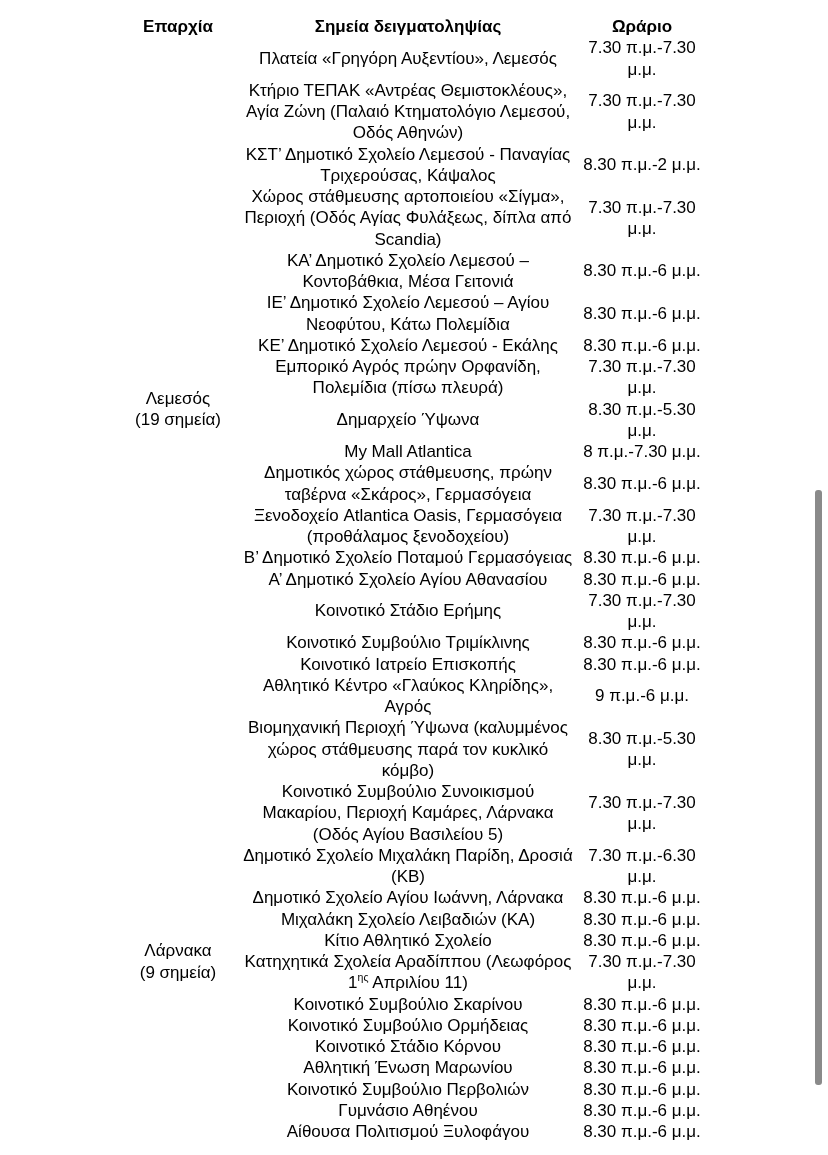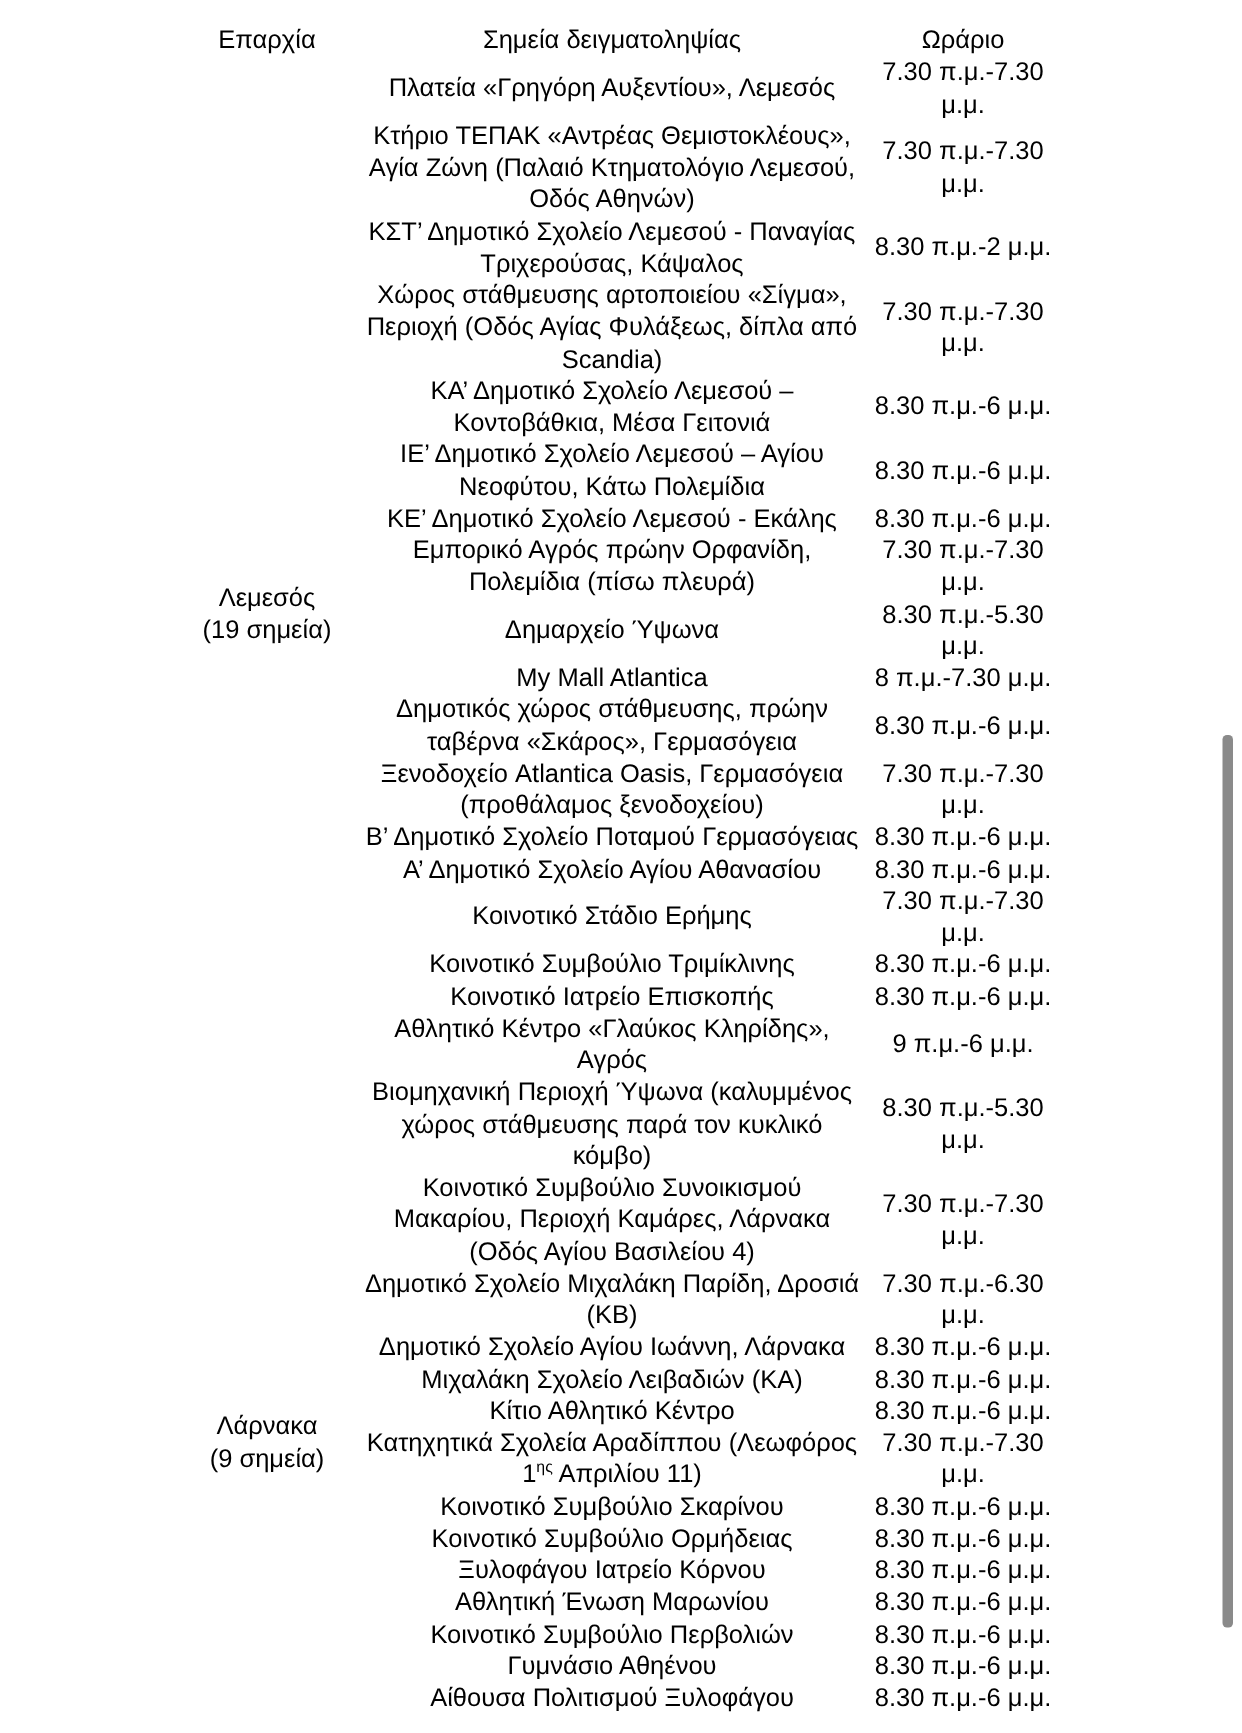--- a/index.html
+++ b/index.html
@@ -26,21 +26,21 @@
   table.sampling th,
   table.sampling td {
     font-size: 17px;
     line-height: 1.25;
     padding: 0 2px;
     text-align: center;
     vertical-align: middle;
     font-weight: normal;
     word-wrap: break-word;
   }
-  table.sampling th { font-weight: normal; }
+  table.sampling th { font-weight: bold; }
   td.province {
     vertical-align: top;
     font-weight: bold;
   }
   td.loc {}
   td.hours {}
   sup {
     font-size: 0.62em;
     line-height: 0;
     vertical-align: super;
@@ -150,53 +150,53 @@
       </tr>
       <tr>
         <td class="loc">Βιομηχανική Περιοχή Ύψωνα (καλυμμένος χώρος στάθμευσης παρά τον κυκλικό κόμβο)</td>
         <td class="hours">8.30 π.μ.-5.30 μ.μ.</td>
       </tr>
       <tr>
         <td class="province" rowspan="13">
           <div>Λάρνακα</div>
           <div>(9 σημεία)</div>
         </td>
-        <td class="loc">Κοινοτικό Συμβούλιο Συνοικισμού Μακαρίου, Περιοχή Καμάρες, Λάρνακα (Οδός Αγίου Βασιλείου 4)</td>
+        <td class="loc">Κοινοτικό Συμβούλιο Συνοικισμού Μακαρίου, Περιοχή Καμάρες, Λάρνακα (Οδός Αγίου Βασιλείου 5)</td>
         <td class="hours">7.30 π.μ.-7.30 μ.μ.</td>
       </tr>
       <tr>
         <td class="loc">Δημοτικό Σχολείο Μιχαλάκη Παρίδη, Δροσιά (ΚΒ)</td>
         <td class="hours">7.30 π.μ.-6.30 μ.μ.</td>
       </tr>
       <tr>
         <td class="loc">Δημοτικό Σχολείο Αγίου Ιωάννη, Λάρνακα</td>
         <td class="hours">8.30 π.μ.-6 μ.μ.</td>
       </tr>
       <tr>
         <td class="loc">Μιχαλάκη Σχολείο Λειβαδιών (ΚΑ)</td>
         <td class="hours">8.30 π.μ.-6 μ.μ.</td>
       </tr>
       <tr>
-        <td class="loc">Κίτιο Αθλητικό Κέντρο</td>
+        <td class="loc">Κίτιο Αθλητικό Σχολείο</td>
         <td class="hours">8.30 π.μ.-6 μ.μ.</td>
       </tr>
       <tr>
         <td class="loc">Κατηχητικά Σχολεία Αραδίππου (Λεωφόρος 1<sup>ης</sup> Απριλίου 11)</td>
         <td class="hours">7.30 π.μ.-7.30 μ.μ.</td>
       </tr>
       <tr>
         <td class="loc">Κοινοτικό Συμβούλιο Σκαρίνου</td>
         <td class="hours">8.30 π.μ.-6 μ.μ.</td>
       </tr>
       <tr>
         <td class="loc">Κοινοτικό Συμβούλιο Ορμήδειας</td>
         <td class="hours">8.30 π.μ.-6 μ.μ.</td>
       </tr>
       <tr>
-        <td class="loc">Ξυλοφάγου Ιατρείο Κόρνου</td>
+        <td class="loc">Κοινοτικό Στάδιο Κόρνου</td>
         <td class="hours">8.30 π.μ.-6 μ.μ.</td>
       </tr>
       <tr>
         <td class="loc">Αθλητική Ένωση Μαρωνίου</td>
         <td class="hours">8.30 π.μ.-6 μ.μ.</td>
       </tr>
       <tr>
         <td class="loc">Κοινοτικό Συμβούλιο Περβολιών</td>
         <td class="hours">8.30 π.μ.-6 μ.μ.</td>
       </tr>

